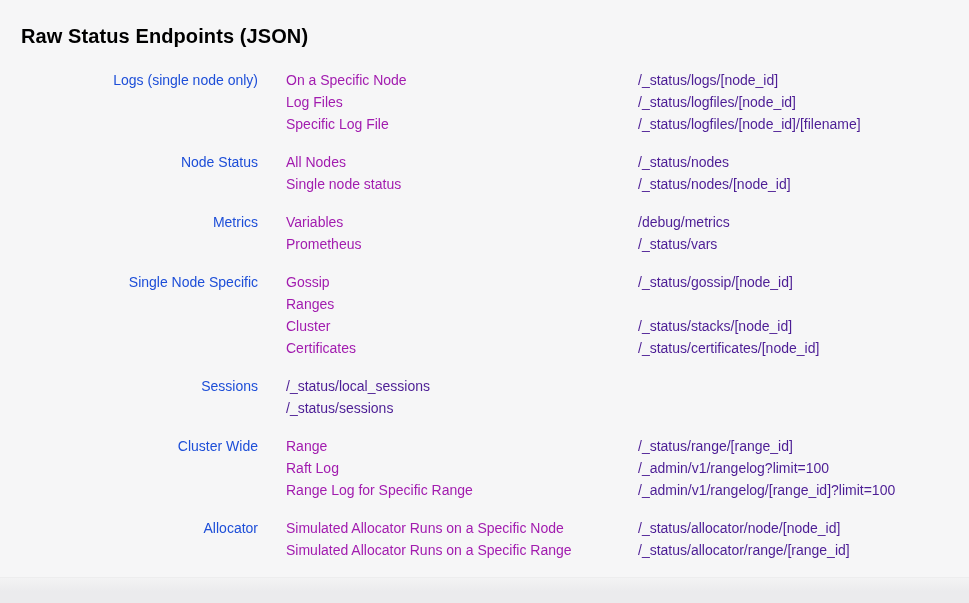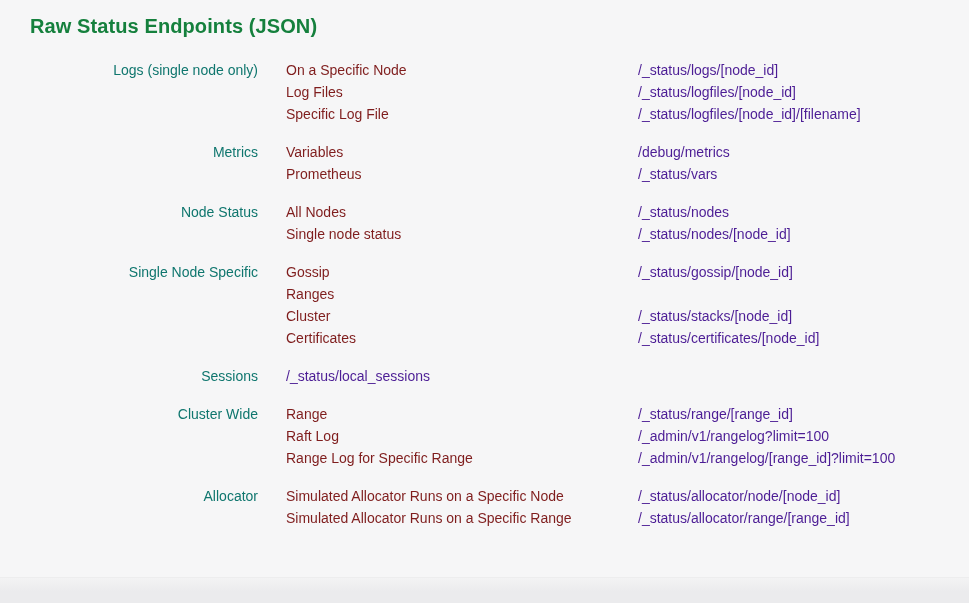--- a/index.html
+++ b/index.html
@@ -6,57 +6,57 @@
   body {
     width: 969px;
     height: 603px;
     position: relative;
     overflow: hidden;
     background: #f6f6f7;
     font-family: "Liberation Sans", sans-serif;
     -webkit-font-smoothing: antialiased;
   }
   .page-title {
-    margin: 1px;
-    padding: 13px 0 0 29px;
+    margin: 11px;
+    padding: 13px 0 0 10px;
     font-size: 20px;
     line-height: 24px;
     font-weight: 700;
-    color: #15803d;
+    color: #000000;
     letter-spacing: 0.1px;
   }
   .sections {
     margin-top: 21px;
   }
   .section {
     display: flex;
     align-items: flex-start;
     margin-bottom: 16px;
   }
   .category {
     flex: none;
     width: 258px;
     text-align: right;
     font-size: 14px;
     line-height: 22px;
-    color: #0f766e;
+    color: #1d4ed8;
   }
   .rows {
     flex: 1;
     padding-left: 28px;
   }
   .endpoint-row {
     display: flex;
     font-size: 14px;
     line-height: 22px;
   }
   .endpoint-link {
     flex: none;
     width: 352px;
-    color: #7f1d1d;
+    color: #a21caf;
     text-decoration: none;
     cursor: pointer;
   }
   .endpoint-path {
     color: #4c1d95;
   }
   .footer-strip {
     position: absolute;
     left: 0;
     bottom: 0;
@@ -83,42 +83,42 @@
             <a class="endpoint-link">Log Files</a>
             <span class="endpoint-path">/_status/logfiles/[node_id]</span>
           </div>
           <div class="endpoint-row">
             <a class="endpoint-link">Specific Log File</a>
             <span class="endpoint-path">/_status/logfiles/[node_id]/[filename]</span>
           </div>
         </div>
       </div>
       <div class="section">
+        <div class="category">Node Status</div>
+        <div class="rows">
+          <div class="endpoint-row">
+            <a class="endpoint-link">All Nodes</a>
+            <span class="endpoint-path">/_status/nodes</span>
+          </div>
+          <div class="endpoint-row">
+            <a class="endpoint-link">Single node status</a>
+            <span class="endpoint-path">/_status/nodes/[node_id]</span>
+          </div>
+        </div>
+      </div>
+      <div class="section">
         <div class="category">Metrics</div>
         <div class="rows">
           <div class="endpoint-row">
             <a class="endpoint-link">Variables</a>
             <span class="endpoint-path">/debug/metrics</span>
           </div>
           <div class="endpoint-row">
             <a class="endpoint-link">Prometheus</a>
             <span class="endpoint-path">/_status/vars</span>
-          </div>
-        </div>
-      </div>
-      <div class="section">
-        <div class="category">Node Status</div>
-        <div class="rows">
-          <div class="endpoint-row">
-            <a class="endpoint-link">All Nodes</a>
-            <span class="endpoint-path">/_status/nodes</span>
-          </div>
-          <div class="endpoint-row">
-            <a class="endpoint-link">Single node status</a>
-            <span class="endpoint-path">/_status/nodes/[node_id]</span>
           </div>
         </div>
       </div>
       <div class="section">
         <div class="category">Single Node Specific</div>
         <div class="rows">
           <div class="endpoint-row">
             <a class="endpoint-link">Gossip</a>
             <span class="endpoint-path">/_status/gossip/[node_id]</span>
           </div>
@@ -135,20 +135,21 @@
           </div>
         </div>
       </div>
       <div class="section">
         <div class="category">Sessions</div>
         <div class="rows">
           <div class="endpoint-row">
             <span class="endpoint-path">/_status/local_sessions</span>
           </div>
           <div class="endpoint-row">
+            <span class="endpoint-path">/_status/sessions</span>
           </div>
         </div>
       </div>
       <div class="section">
         <div class="category">Cluster Wide</div>
         <div class="rows">
           <div class="endpoint-row">
             <a class="endpoint-link">Range</a>
             <span class="endpoint-path">/_status/range/[range_id]</span>
           </div>

